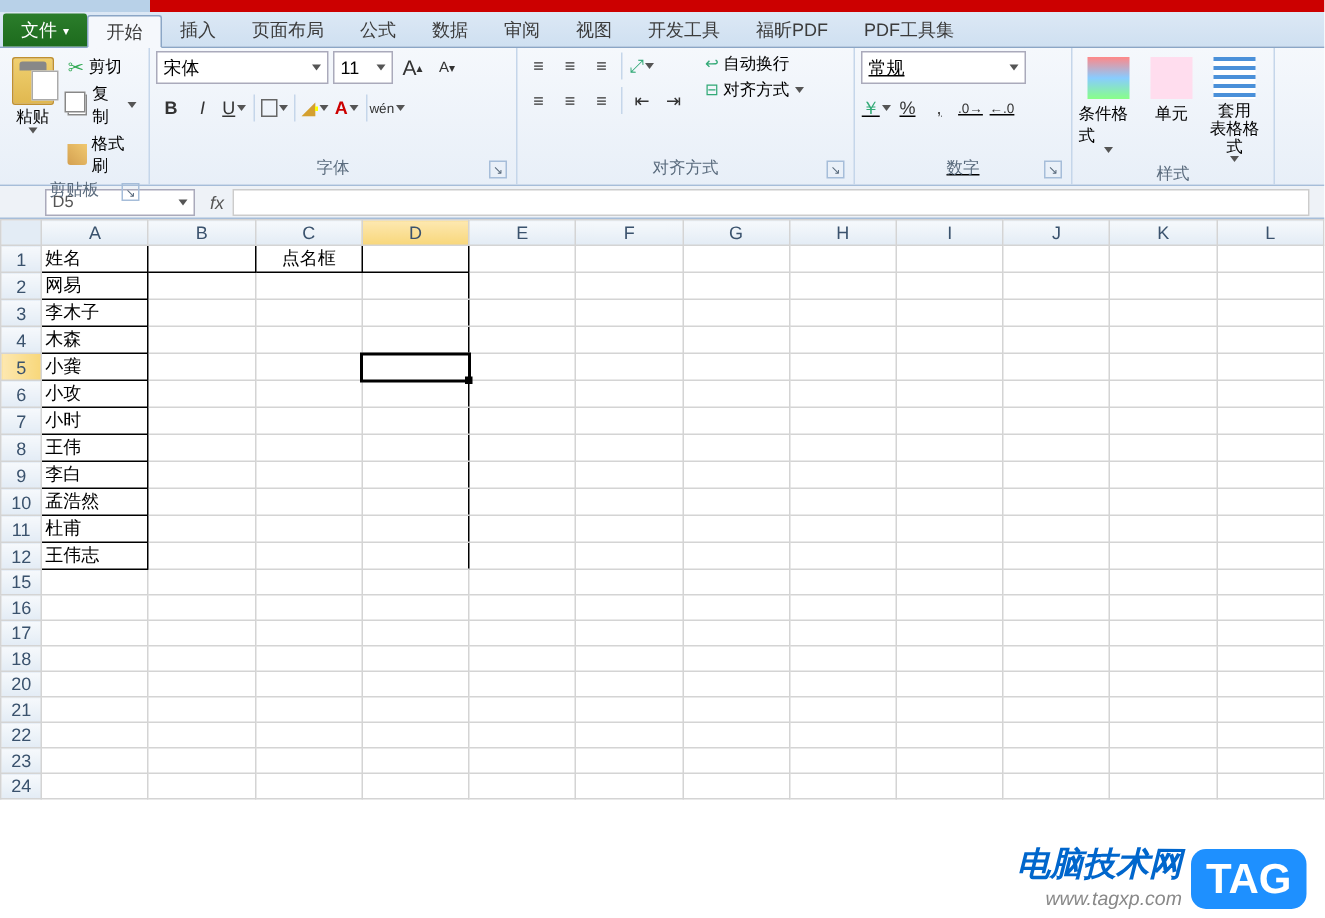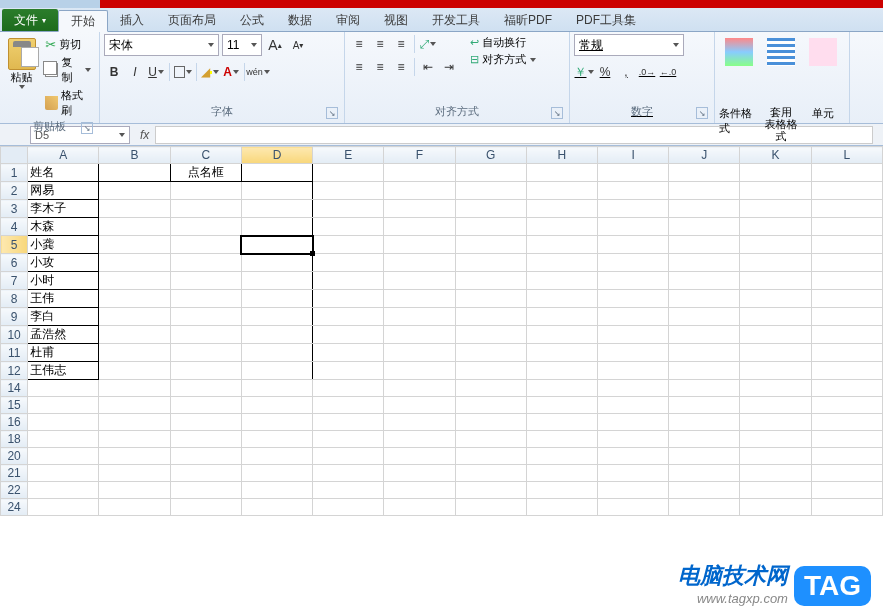--- a/index.html
+++ b/index.html
@@ -53,21 +53,21 @@
 .align-row { display: flex; gap: 1px; align-items: center; margin-bottom: 3px; }
 .wrap-text { display: flex; align-items: center; gap: 3px; font-size: 11px; padding: 1px 3px; cursor: pointer; }
 
 
 .number-group { width: 145px; text-decoration: underline; }
 .num-combo { width: 110px; }
 .num-row { display: flex; gap: 1px; align-items: center; }
 
 
 .styles-group { width: 135px; }
-.style-btn { width: 40px; display: flex; flex-direction: column; align-items: center; font-size: 11px; padding-top: 4px; cursor: pointer; gap: 38px; }
+.style-btn { width: 40px; display: flex; flex-direction: column; align-items: center; font-size: 11px; padding-top: 4px; cursor: pointer; }
 .style-icon { width: 28px; height: 28px; margin-bottom: 2px; }
 
 
 .formula-row { height: 22px; display: flex; border-bottom: 1px solid #a6bdd9; background: #eef2f7; align-items: center; }
 .name-box { width: 100px; background: #fff; border: 1px solid #aab; height: 18px; margin-left: 30px; display: flex; align-items: center; padding: 0 4px; font-size: 11px; color: #555; }
 .name-box .nb-arrow { margin-left: auto; font-size: 8px; }
 .fx-area { display: flex; align-items: center; margin-left: 10px; gap: 6px; flex: 1; }
 .fx-label { font-style: italic; font-size: 12px; color: #555; }
 .formula-input { flex: 1; height: 18px; background: #fff; border: 1px solid #ccc; margin-right: 10px; }
 
@@ -302,28 +302,28 @@
   </div>
 
   <div class="group styles-group">
     <div class="group-content">
       <div class="style-btn">
         <div class="style-icon" style="background:linear-gradient(#f88,#8cf,#8f8)"></div>
         <span>条件格式</span>
         <span class="triangle-down"></span>
       </div>
       <div class="style-btn">
+        <div class="style-icon" style="background:#fde"></div>
+        <span>单元</span>
+      </div>
+      <div class="style-btn">
         <div class="style-icon" style="background:repeating-linear-gradient(#4a90d9 0 3px,#fff 3px 6px)"></div>
         <span style="white-space:pre-line;text-align:center;line-height:1.1">套用
 表格格式</span>
         <span class="triangle-down"></span>
-      </div>
-      <div class="style-btn">
-        <div class="style-icon" style="background:#fde"></div>
-        <span>单元</span>
       </div>
     </div>
     <div class="group-label"><span>样式</span></div>
   </div>
 </div>
 
 <div class="formula-row">
   <div class="name-box">
     <span>D5</span>
     <span class="nb-arrow triangle-down"></span>
@@ -526,35 +526,20 @@
           <td class="data-cell" style=""></td>
           <td class="data-cell" style=""></td>
           <td class="data-cell" style=""></td>
           <td class="data-cell" style=""></td>
           <td class="data-cell" style=""></td>
           <td class="data-cell" style=""></td>
           <td class="data-cell" style=""></td>
           <td class="data-cell" style=""></td>
         </tr>
         <tr>
-          <th class="row-hdr">14</th>
-          <td class="data-cell" style=""></td>
-          <td class="data-cell" style=""></td>
-          <td class="data-cell" style=""></td>
-          <td class="data-cell" style=""></td>
-          <td class="data-cell" style=""></td>
-          <td class="data-cell" style=""></td>
-          <td class="data-cell" style=""></td>
-          <td class="data-cell" style=""></td>
-          <td class="data-cell" style=""></td>
-          <td class="data-cell" style=""></td>
-          <td class="data-cell" style=""></td>
-          <td class="data-cell" style=""></td>
-        </tr>
-        <tr>
           <th class="row-hdr">15</th>
           <td class="data-cell" style=""></td>
           <td class="data-cell" style=""></td>
           <td class="data-cell" style=""></td>
           <td class="data-cell" style=""></td>
           <td class="data-cell" style=""></td>
           <td class="data-cell" style=""></td>
           <td class="data-cell" style=""></td>
           <td class="data-cell" style=""></td>
           <td class="data-cell" style=""></td>
@@ -571,20 +556,35 @@
           <td class="data-cell" style=""></td>
           <td class="data-cell" style=""></td>
           <td class="data-cell" style=""></td>
           <td class="data-cell" style=""></td>
           <td class="data-cell" style=""></td>
           <td class="data-cell" style=""></td>
           <td class="data-cell" style=""></td>
           <td class="data-cell" style=""></td>
         </tr>
         <tr>
+          <th class="row-hdr">17</th>
+          <td class="data-cell" style=""></td>
+          <td class="data-cell" style=""></td>
+          <td class="data-cell" style=""></td>
+          <td class="data-cell" style=""></td>
+          <td class="data-cell" style=""></td>
+          <td class="data-cell" style=""></td>
+          <td class="data-cell" style=""></td>
+          <td class="data-cell" style=""></td>
+          <td class="data-cell" style=""></td>
+          <td class="data-cell" style=""></td>
+          <td class="data-cell" style=""></td>
+          <td class="data-cell" style=""></td>
+        </tr>
+        <tr>
           <th class="row-hdr">18</th>
           <td class="data-cell" style=""></td>
           <td class="data-cell" style=""></td>
           <td class="data-cell" style=""></td>
           <td class="data-cell" style=""></td>
           <td class="data-cell" style=""></td>
           <td class="data-cell" style=""></td>
           <td class="data-cell" style=""></td>
           <td class="data-cell" style=""></td>
           <td class="data-cell" style=""></td>
@@ -617,20 +617,35 @@
           <td class="data-cell" style=""></td>
           <td class="data-cell" style=""></td>
           <td class="data-cell" style=""></td>
           <td class="data-cell" style=""></td>
           <td class="data-cell" style=""></td>
           <td class="data-cell" style=""></td>
           <td class="data-cell" style=""></td>
         </tr>
         <tr>
           <th class="row-hdr">22</th>
+          <td class="data-cell" style=""></td>
+          <td class="data-cell" style=""></td>
+          <td class="data-cell" style=""></td>
+          <td class="data-cell" style=""></td>
+          <td class="data-cell" style=""></td>
+          <td class="data-cell" style=""></td>
+          <td class="data-cell" style=""></td>
+          <td class="data-cell" style=""></td>
+          <td class="data-cell" style=""></td>
+          <td class="data-cell" style=""></td>
+          <td class="data-cell" style=""></td>
+          <td class="data-cell" style=""></td>
+        </tr>
+        <tr>
+          <th class="row-hdr">23</th>
           <td class="data-cell" style=""></td>
           <td class="data-cell" style=""></td>
           <td class="data-cell" style=""></td>
           <td class="data-cell" style=""></td>
           <td class="data-cell" style=""></td>
           <td class="data-cell" style=""></td>
           <td class="data-cell" style=""></td>
           <td class="data-cell" style=""></td>
           <td class="data-cell" style=""></td>
           <td class="data-cell" style=""></td>

